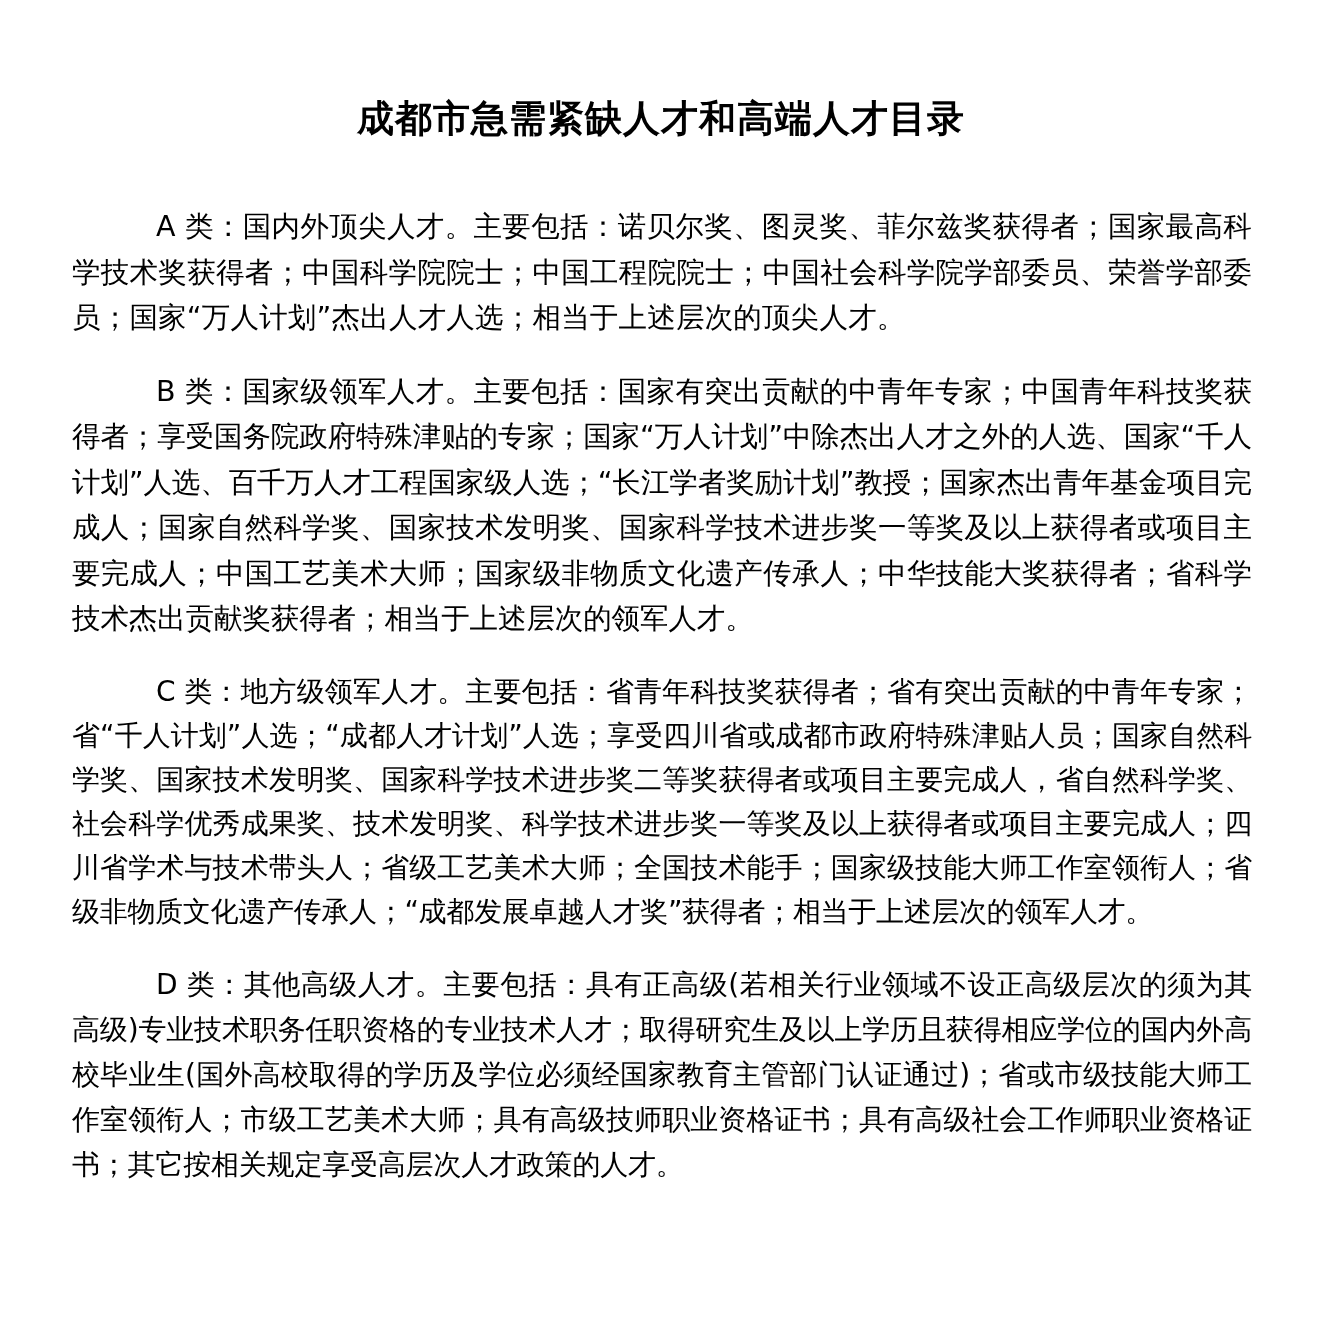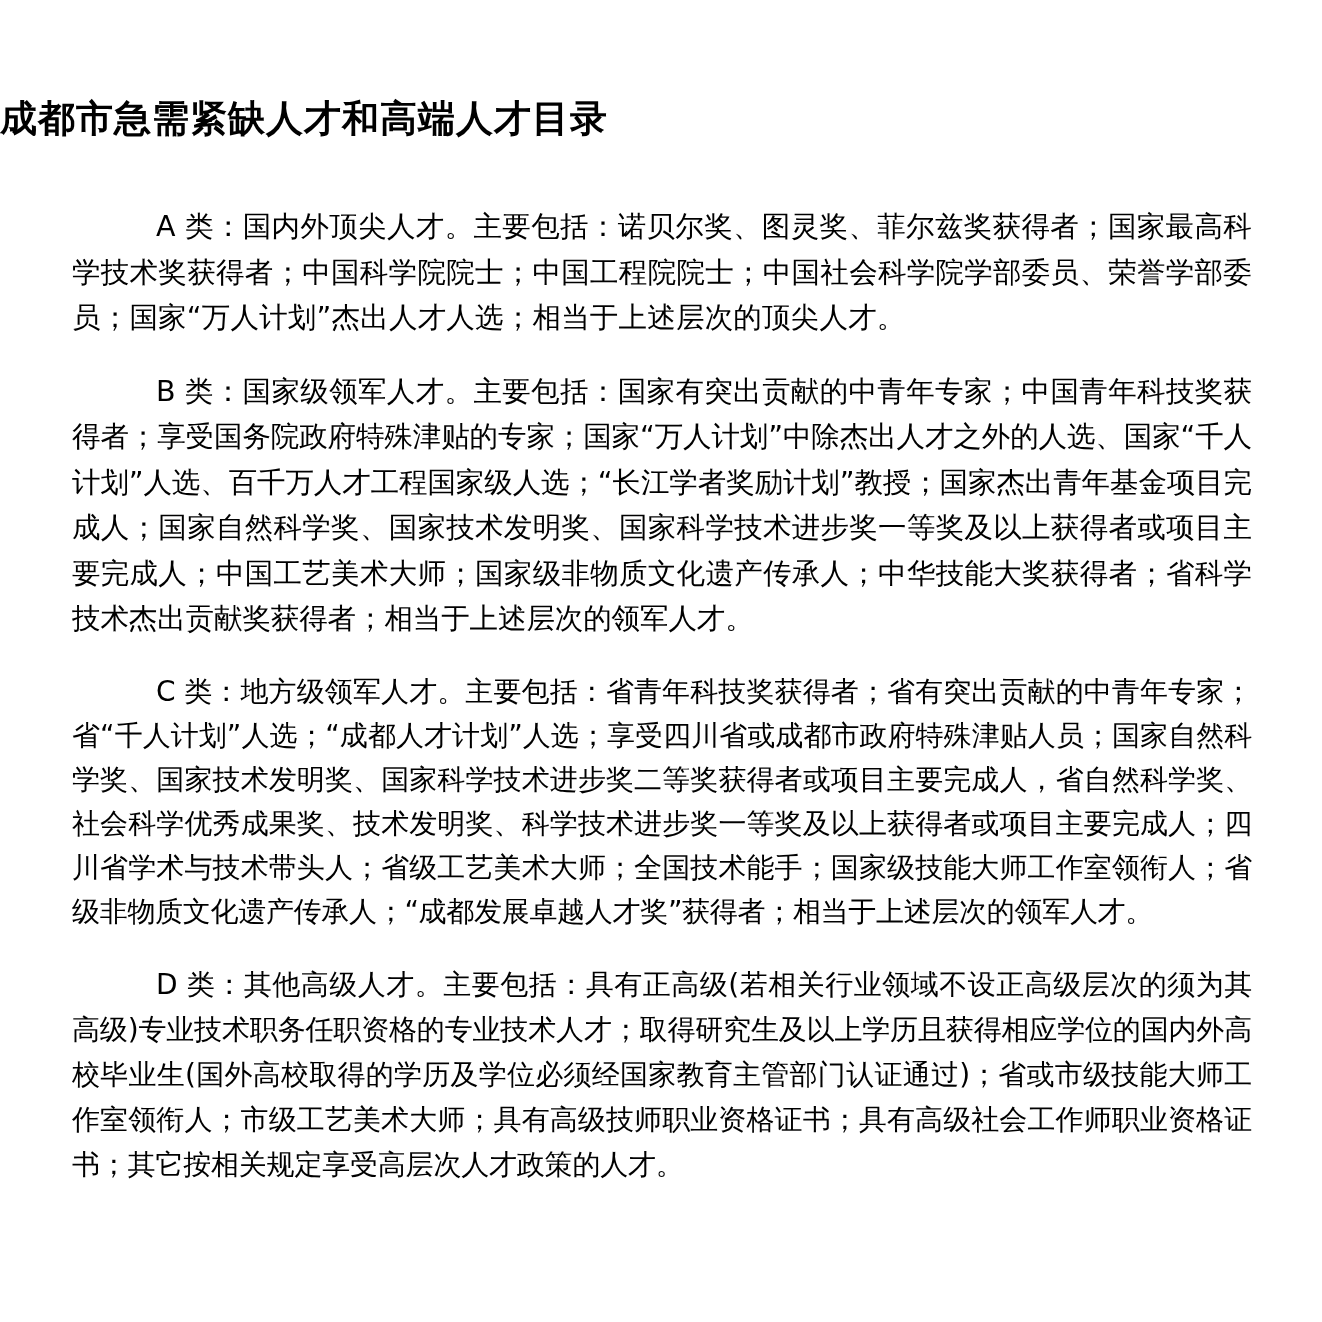--- a/index.html
+++ b/index.html
@@ -16,20 +16,21 @@
   }
   .page {
     position: relative;
     width: 1322px;
     height: 1322px;
     background: #ffffff;
     box-sizing: border-box;
     padding: 0;
   }
   .doc-title {
+    text-align: center;
     font-size: 37px;
     font-weight: bold;
     letter-spacing: 1px;
     margin: 0;
     padding-top: 96px;
     line-height: 1.25;
     color: #000;
   }
   .body-block {
     margin: 0 auto;

